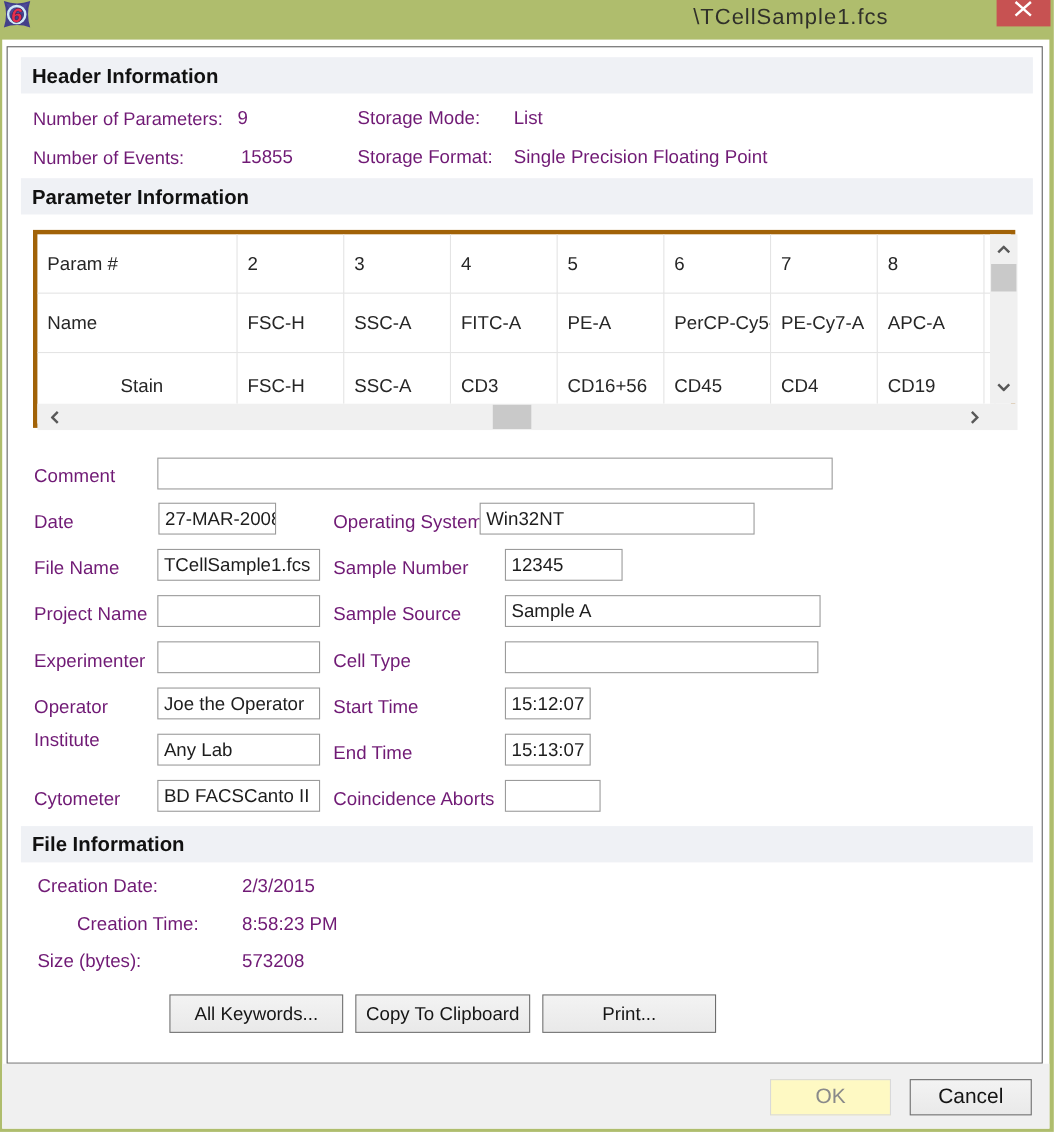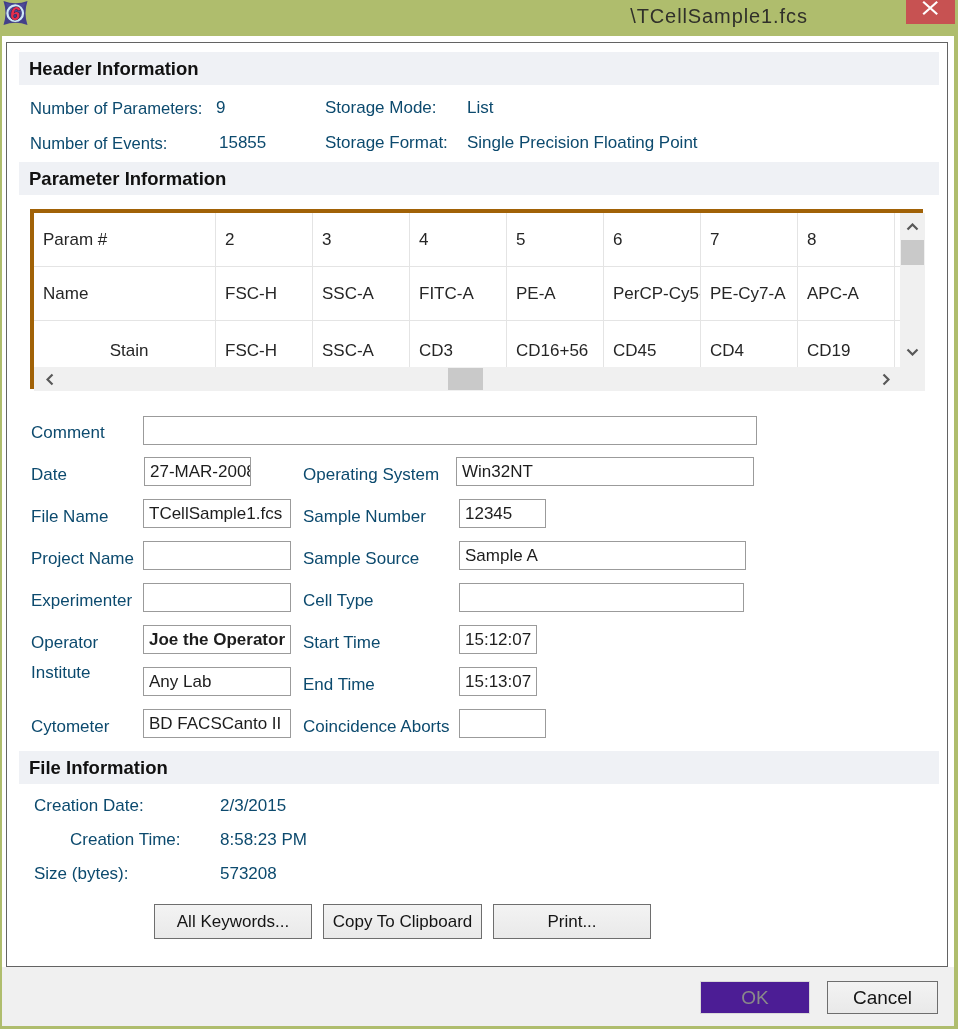--- a/index.html
+++ b/index.html
@@ -1,20 +1,20 @@
 <!DOCTYPE html>
 <html><head>
 <meta charset="utf-8">
 <style>
   html,body{margin:0;padding:0;}
   body{width:958px;height:1029px;position:relative;overflow:hidden;
        background:#afbd6d;font-family:"Liberation Sans",sans-serif;
        -webkit-font-smoothing:antialiased;}
   .abs{position:absolute;}
-  .txt{position:absolute;white-space:nowrap;color:#0c4a6e;font-size:17px;line-height:20px;}
+  .txt{position:absolute;white-space:nowrap;color:#701a75;font-size:17px;line-height:20px;}
   .client{position:absolute;left:2px;top:36px;width:952px;height:990px;background:#ffffff;}
   .frame{position:absolute;left:6px;top:42px;width:942px;height:925px;
          border:1px solid #636363;background:#ffffff;box-sizing:border-box;}
   .band{position:absolute;left:19px;width:920px;height:33px;background:#eff1f5;
         font-weight:bold;font-size:18.5px;color:#111;line-height:34px;padding-left:10px;
         box-sizing:border-box;}
   .input{position:absolute;background:#fff;border:1px solid #9b9b9b;box-sizing:border-box;
          height:29px;font-size:17px;color:#1d1d1d;line-height:27px;padding-left:5px;
          white-space:nowrap;overflow:hidden;}
   .btn{position:absolute;box-sizing:border-box;border:1px solid #6e6e6e;
@@ -120,30 +120,30 @@
   <div class="input" style="left:143px;top:416px;width:614px;"></div>
   <div class="txt" style="left:31px;top:465px;">Date</div>
   <div class="input" style="left:144px;top:457px;width:107px;">27-MAR-2008</div>
   <div class="txt" style="left:31px;top:507px;">File Name</div>
   <div class="input" style="left:143px;top:499px;width:148px;">TCellSample1.fcs</div>
   <div class="txt" style="left:31px;top:549px;">Project Name</div>
   <div class="input" style="left:143px;top:541px;width:148px;"></div>
   <div class="txt" style="left:31px;top:591px;">Experimenter</div>
   <div class="input" style="left:143px;top:583px;width:148px;"></div>
   <div class="txt" style="left:31px;top:633px;">Operator</div>
-  <div class="input" style="left:143px;top:625px;width:148px;font-weight:bold;">Joe the Operator</div>
+  <div class="input" style="left:143px;top:625px;width:148px;">Joe the Operator</div>
   <div class="txt" style="left:31px;top:663px;text-align:center;">Institute</div>
   <div class="input" style="left:143px;top:667px;width:148px;">Any Lab</div>
   <div class="txt" style="left:31px;top:717px;">Cytometer</div>
   <div class="input" style="left:143px;top:709px;width:148px;">BD FACSCanto II</div>
 
   <div class="txt" style="left:303px;top:465px;">Operating System</div>
-  <div class="input" style="left:456px;top:457px;width:298px;">Win32NT</div>
+  <div class="input" style="left:436px;top:457px;width:250px;">Win32NT</div>
   <div class="txt" style="left:303px;top:507px;">Sample Number</div>
-  <div class="input" style="left:459px;top:499px;width:87px;">12345</div>
+  <div class="input" style="left:459px;top:499px;width:107px;">12345</div>
   <div class="txt" style="left:303px;top:549px;">Sample Source</div>
   <div class="input" style="left:459px;top:541px;width:287px;">Sample A</div>
   <div class="txt" style="left:303px;top:591px;">Cell Type</div>
   <div class="input" style="left:459px;top:583px;width:285px;"></div>
   <div class="txt" style="left:303px;top:633px;">Start Time</div>
   <div class="input" style="left:459px;top:625px;width:78px;">15:12:07</div>
   <div class="txt" style="left:303px;top:675px;">End Time</div>
   <div class="input" style="left:459px;top:667px;width:78px;">15:13:07</div>
   <div class="txt" style="left:303px;top:717px;">Coincidence Aborts</div>
   <div class="input" style="left:459px;top:709px;width:87px;"></div>
@@ -155,15 +155,15 @@
   <div class="txt" style="left:220px;top:830px;">8:58:23 PM</div>
   <div class="txt" style="left:34px;top:864px;">Size (bytes):</div>
   <div class="txt" style="left:220px;top:864px;">573208</div>
 
   <div class="btn" style="left:154px;top:904px;width:158px;height:35px;line-height:33px;">All Keywords...</div>
   <div class="btn" style="left:323px;top:904px;width:159px;height:35px;line-height:33px;">Copy To Clipboard</div>
   <div class="btn" style="left:493px;top:904px;width:158px;height:35px;line-height:33px;">Print...</div>
 
   <div class="abs" style="left:2px;top:967px;width:952px;height:59px;background:#f0f0f0;"></div>
   <div class="btn" style="left:700px;top:981px;width:110px;height:33px;line-height:31px;
-       border-color:#d9d9d9;background:#4c1d95;color:#8a8a8a;font-size:19px;">OK</div>
+       border-color:#d9d9d9;background:#fef9c3;color:#8a8a8a;font-size:19px;">OK</div>
   <div class="btn" style="left:827px;top:981px;width:111px;height:33px;line-height:31px;
        font-size:19px;">Cancel</div>
 
 </body></html>

